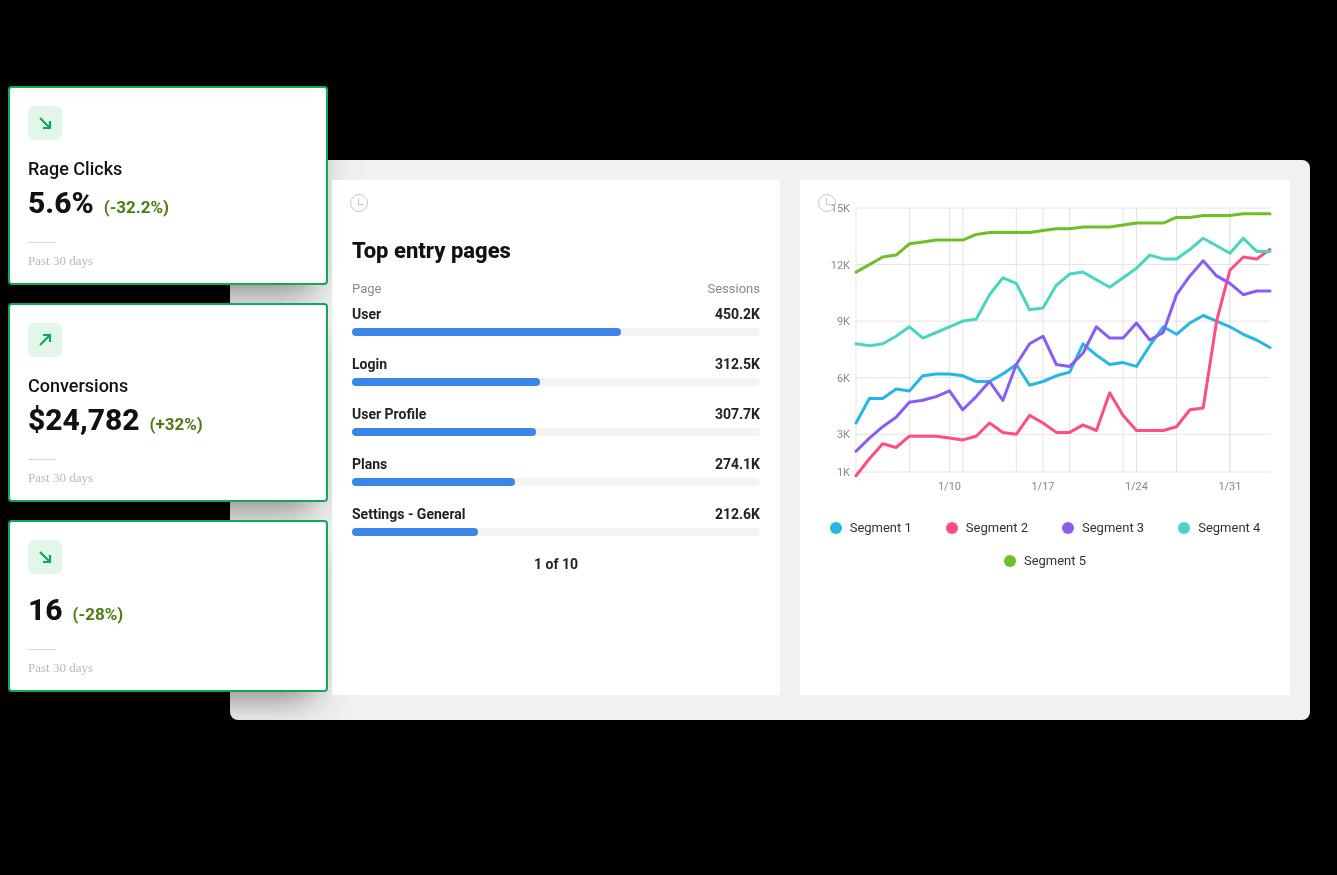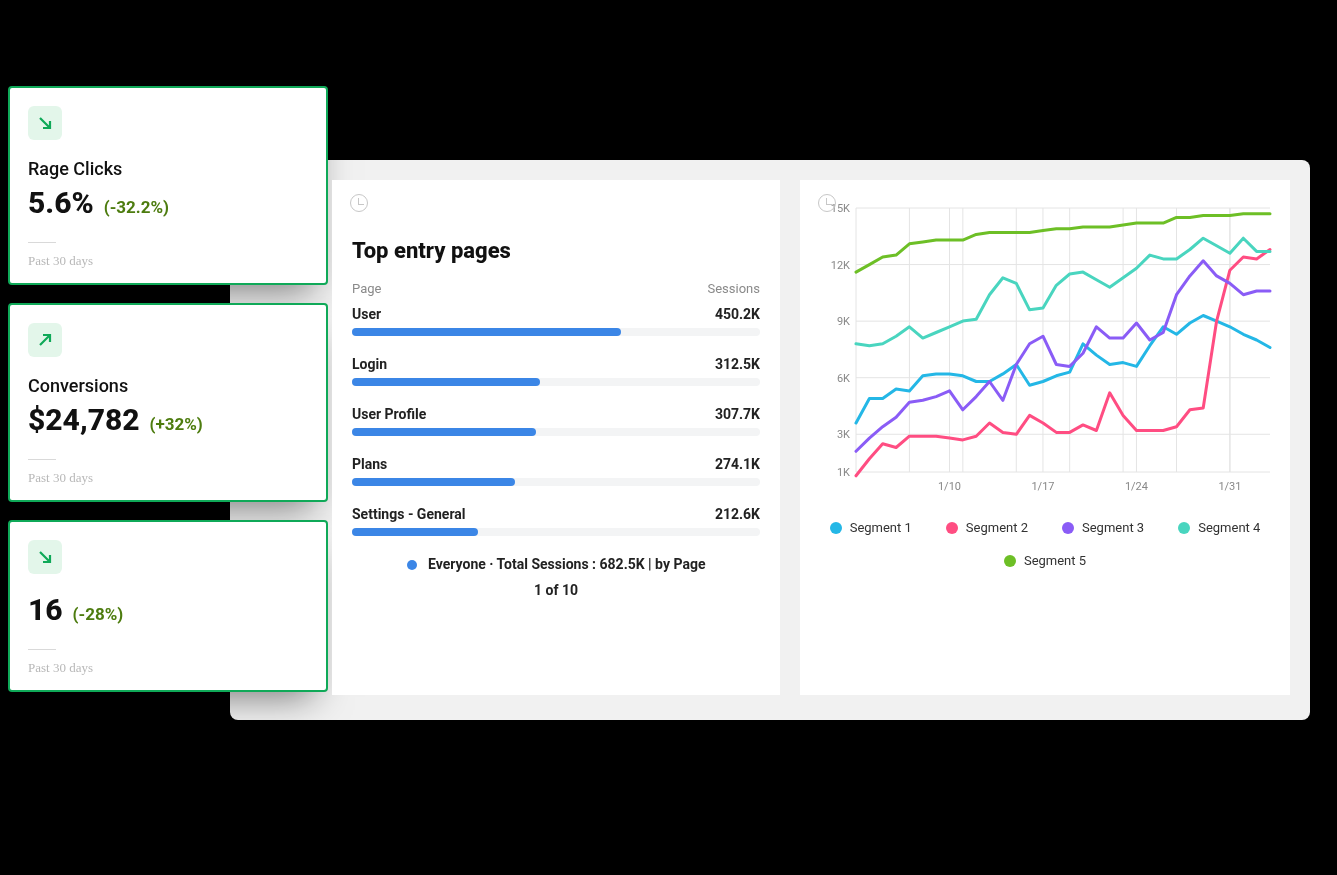--- a/index.html
+++ b/index.html
@@ -162,24 +162,20 @@
       <div class="row">
         <div class="row-top">
           <span class="row-name">Settings - General</span>
           <span class="row-val">212.6K</span>
         </div>
         <div class="track">
           <div class="fill" style="width:31%"></div>
         </div>
       </div>
     </div>
-  <div class="footer-line">
-    <span class="dot"></span>
-    <span>Everyone ·  Total Sessions : 682.5K | by Page</span>
-  </div>
   <div class="paging">1 of 10</div>
 </div>
 
 <div class="panel chart-panel">
   <div class="clock"></div>
   <svg id="line-chart" width="460" height="300">
       <line x1="36" x2="450" y1="274" y2="274" class="gl"></line>
       <text x="30" y="278" text-anchor="end">1K</text>
       <line x1="36" x2="450" y1="236.2857142857143" y2="236.2857142857143" class="gl"></line>
       <text x="30" y="240.2857142857143" text-anchor="end">3K</text>

